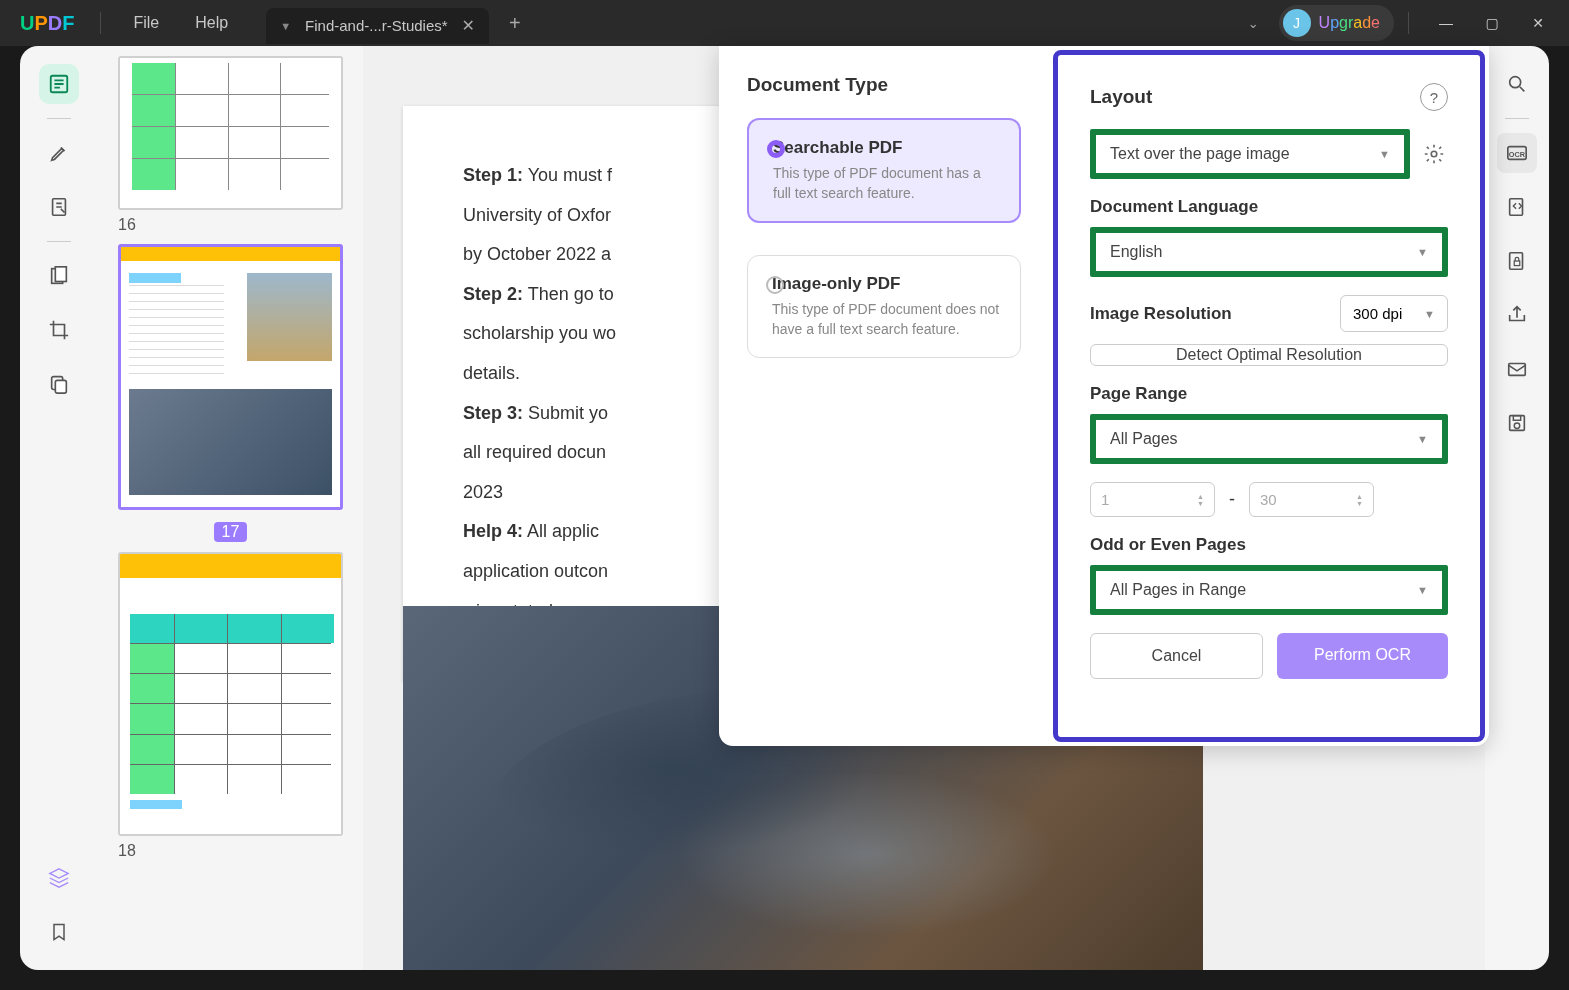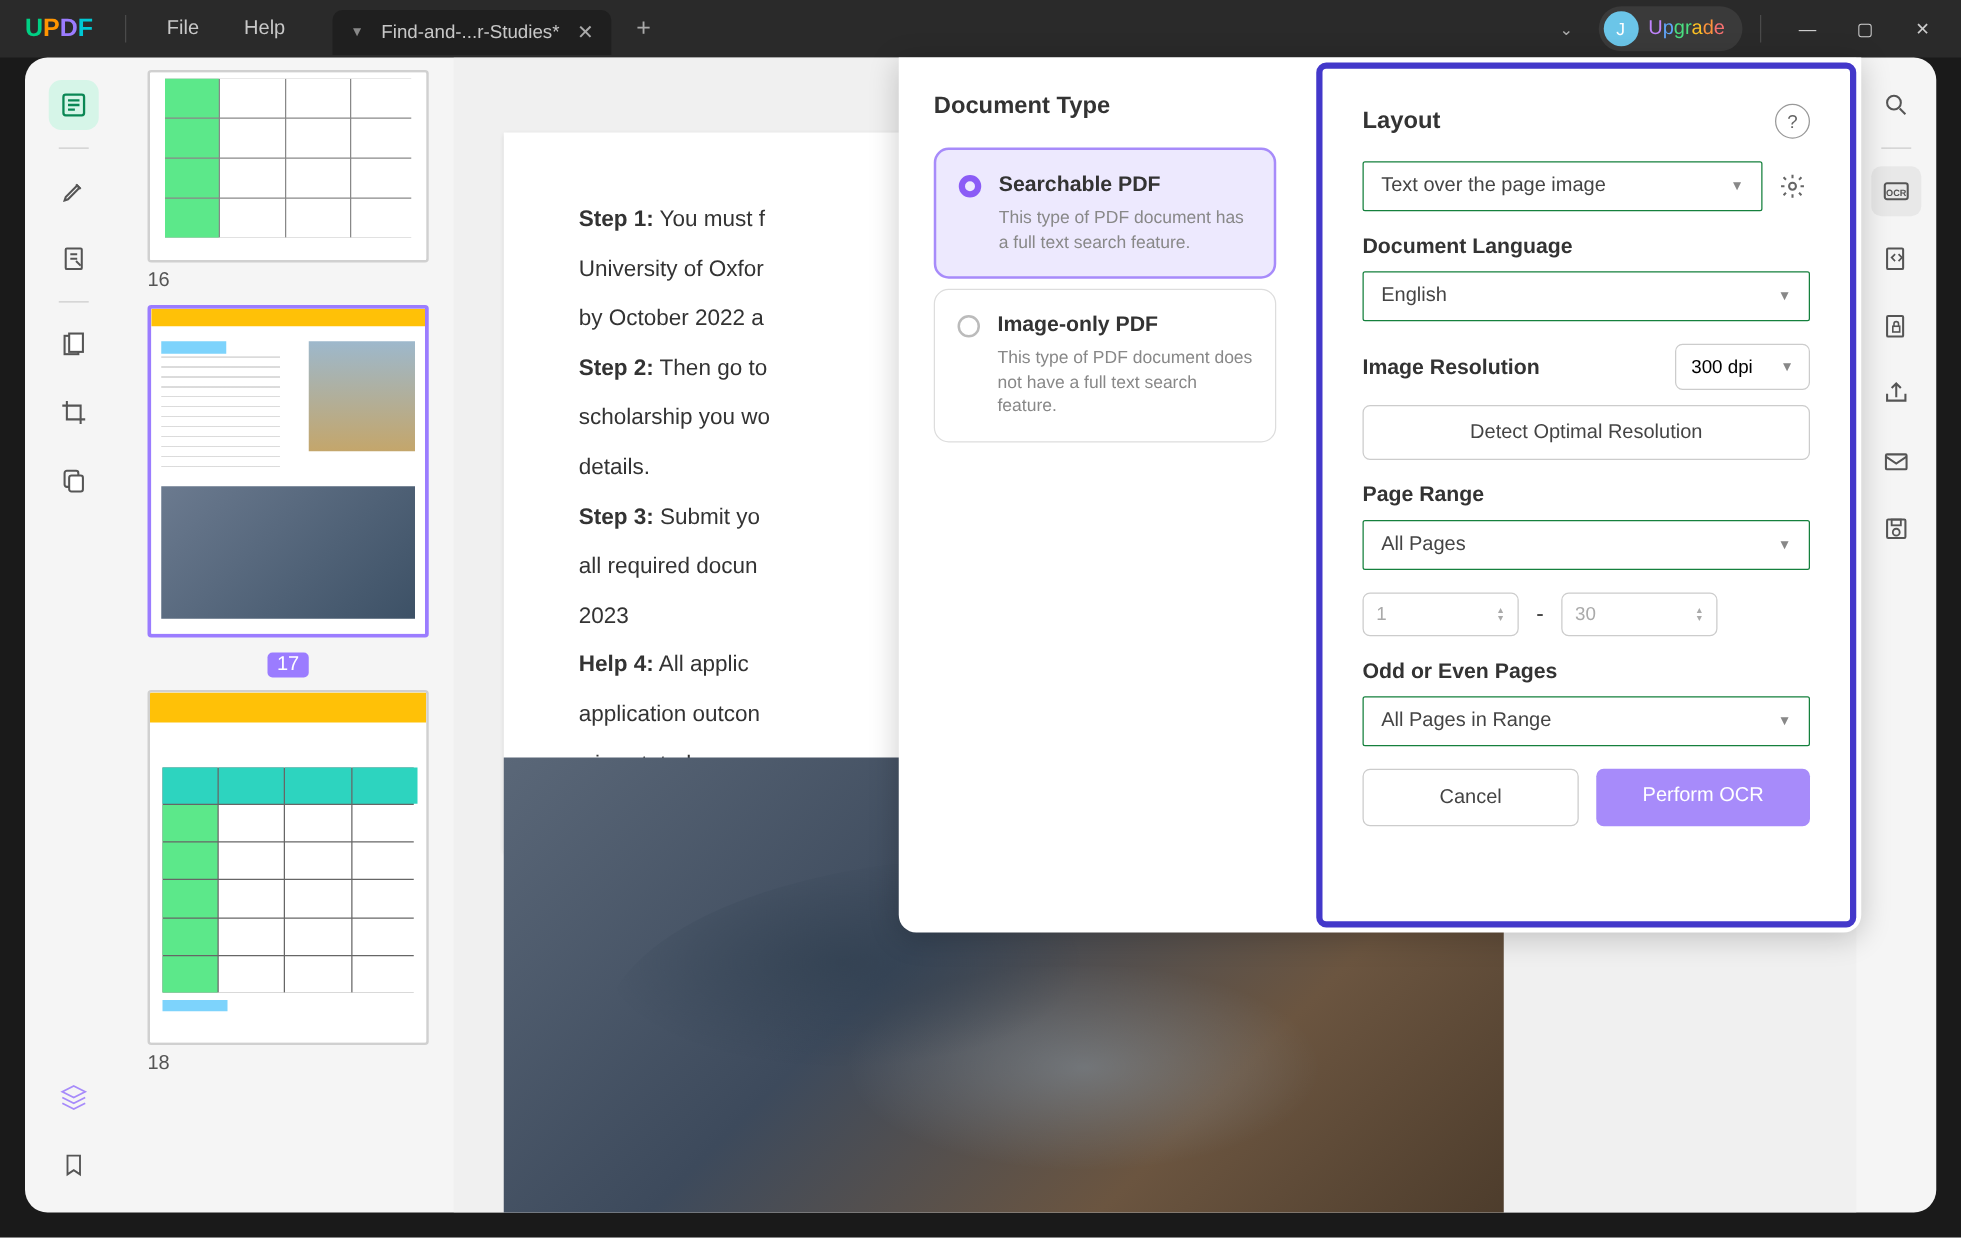--- a/index.html
+++ b/index.html
@@ -69,32 +69,32 @@
 .rsidebar { width: 64px; display: flex; flex-direction: column; align-items: center; padding: 18px 0; gap: 14px; }
 .rs-btn { width: 40px; height: 40px; border-radius: 8px; display: flex; align-items: center; justify-content: center; cursor: pointer; }
 .rs-btn.active { background: #e8e8e8; }
 .rs-divider { width: 24px; height: 1px; background: #ccc; }
 
 .ocr-panel { position: absolute; top: 46px; right: 80px; width: 770px; height: 700px; background: white; border-radius: 0 0 14px 14px; box-shadow: 0 4px 24px rgba(0,0,0,.2); display: flex; z-index: 10; }
 .ocr-left { width: 330px; padding: 28px; }
 .ocr-right { flex: 1; padding: 28px 32px; border: 5px solid #4338ca; border-radius: 8px; margin: 4px; position: relative; }
 .panel-title { font-size: 19px; font-weight: 600; color: #333; margin-bottom: 22px; }
 .panel-title-row { display:flex; justify-content:space-between; align-items:center; margin-bottom:18px;}
-.radio-card { border: 1px solid #ddd; border-radius: 12px; padding: 18px 18px 18px 50px; position: relative; margin-bottom: 8px; cursor: pointer; }
+.radio-card { border: 1px solid #ddd; border-radius: 12px; padding: 18px 18px 18px 24px; position: relative; margin-bottom: 32px; cursor: pointer; }
 .radio-card.sel { background: #ede9fe; border: 2px solid #a78bfa; }
 .radio-dot { position: absolute; top: 20px; left: 18px; width: 18px; height: 18px; border: 2px solid #bbb; border-radius: 50%; }
 .radio-card.sel .radio-dot { border: 5px solid #8b5cf6; }
 .radio-title { font-size: 17px; font-weight: 600; color: #333; margin-bottom: 6px; }
 .radio-desc { font-size: 14px; color: #888; line-height: 1.4; }
 .field-label { font-size: 17px; font-weight: 600; color: #333; margin-bottom: 10px; margin-top: 4px; }
-.select-box { border: 1px solid #15803d; border-radius: 2px; padding: 10px 14px; font-size: 16px; color: #444; display: flex; justify-content: space-between; align-items: center; cursor: pointer; margin-bottom: 18px; }
+.select-box { border: 6px solid #15803d; border-radius: 2px; padding: 10px 14px; font-size: 16px; color: #444; display: flex; justify-content: space-between; align-items: center; cursor: pointer; margin-bottom: 18px; }
 .select-caret { color: #888; font-size: 11px; }
 .res-row { display: flex; justify-content: space-between; align-items: center; margin-bottom: 12px; }
 .dpi-select { width: 108px; border: 1px solid #ccc; border-radius: 6px; padding: 9px 12px; font-size: 15px; display: flex; justify-content: space-between; align-items: center; cursor: pointer; }
-.detect-btn { width: 100%; border: 1px solid #ccc; border-radius: 6px; padding: 12px; text-align: center; font-size: 16px; color: #444; cursor: pointer; margin-bottom: 18px; }
+.detect-btn { width: 100%; border: 1px solid #ccc; border-radius: 6px; padding: 1px; text-align: center; font-size: 16px; color: #444; cursor: pointer; margin-bottom: 18px; }
 .range-row { display: flex; align-items: center; gap: 14px; margin-bottom: 18px; }
 .num-input { width: 125px; border: 1px solid #ccc; border-radius: 6px; padding: 8px 10px; font-size: 15px; color: #aaa; display: flex; justify-content: space-between; align-items: center; }
 .spinners { display: flex; flex-direction: column; font-size: 7px; color: #aaa; gap: 1px; }
 .dash { font-size: 18px; color: #333; }
 .btn-row { display: flex; gap: 14px; margin-top: 6px; }
 .btn { flex: 1; border-radius: 6px; padding: 13px; text-align: center; font-size: 16px; cursor: pointer; }
 .btn.cancel { border: 1px solid #ccc; color: #444; background: white; }
 .btn.primary { background: #a78bfa; color: white; }
 .help-icon { width: 28px; height: 28px; border: 1.5px solid #999; border-radius: 50%; display: flex; align-items: center; justify-content: center; color: #666; font-size: 15px; cursor: pointer; }
 .gear-icon { width: 28px; height: 28px; cursor: pointer; color: #666; display:flex; align-items:center; justify-content:center;}

